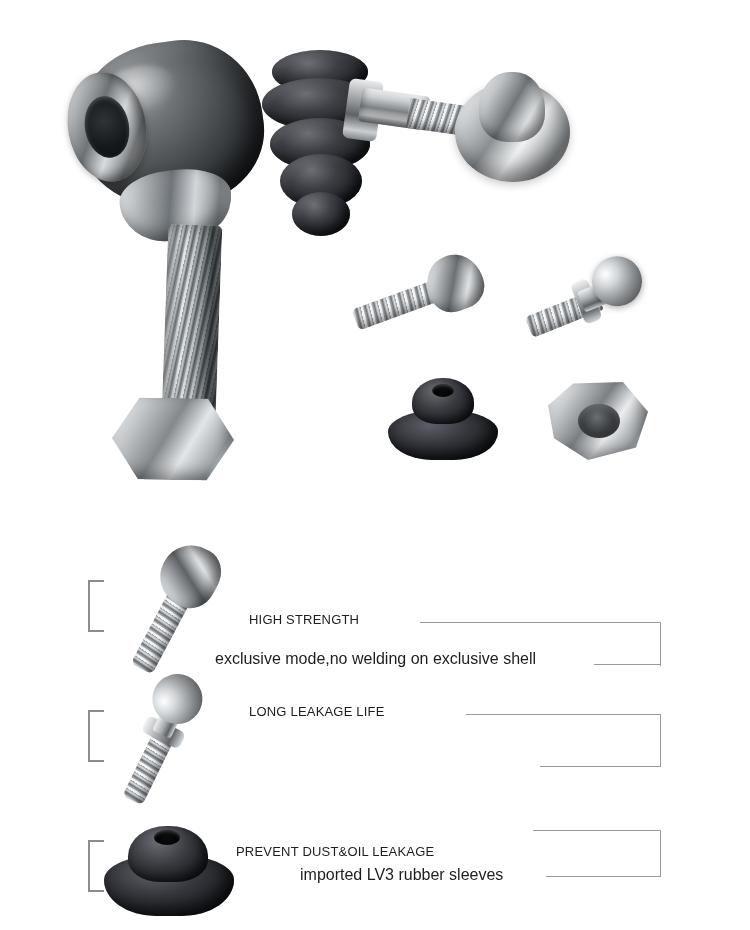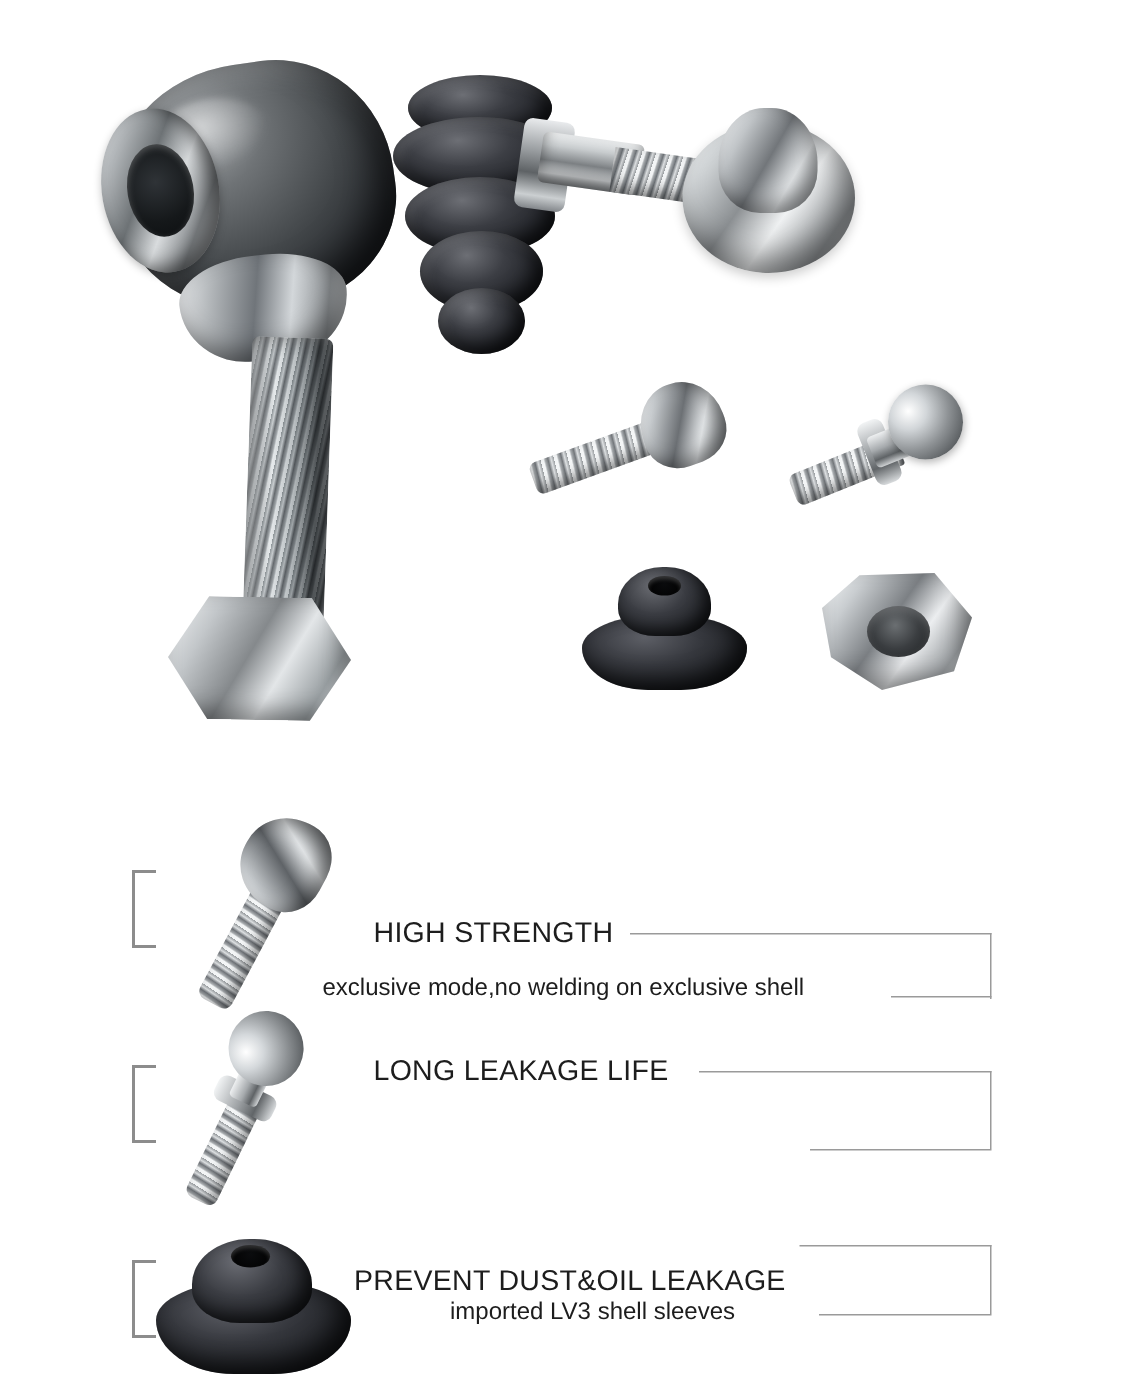--- a/index.html
+++ b/index.html
@@ -380,21 +380,21 @@
     border-top: 1px solid #9a9a9a;
   }
   .endcap {
     position: absolute;
     width: 0;
     border-left: 1px solid #9a9a9a;
   }
 
   .feat-title {
     position: absolute;
-    font-size: 19px;
+    font-size: 13px;
     letter-spacing: .2px;
     color: #1d1d1d;
     white-space: nowrap;
   }
   .feat-sub {
     position: absolute;
     font-size: 16px;
     color: #1d1d1d;
     white-space: nowrap;
   }
@@ -569,17 +569,17 @@
     <div class="f3-art">
       <div class="base"></div>
       <div class="mid"></div>
       <div class="hole"></div>
     </div>
 
     <div class="feat-title" style="left:236px; top:32px;margin-top:24px;">PREVENT DUST&amp;OIL LEAKAGE</div>
     <div class="rule" style="left:533px; top:42px; width:128px;"></div>
     <div class="endcap" style="left:660px; top:42px; height:46px;"></div>
 
-    <div class="feat-sub" style="left:300px; top:78px;">imported LV3 shell sleeves</div>
+    <div class="feat-sub" style="left:300px; top:78px;">imported LV3 rubber sleeves</div>
     <div class="rule" style="left:546px; top:88px; width:115px;"></div>
   </div>
 
 </div>
 
 </body></html>

